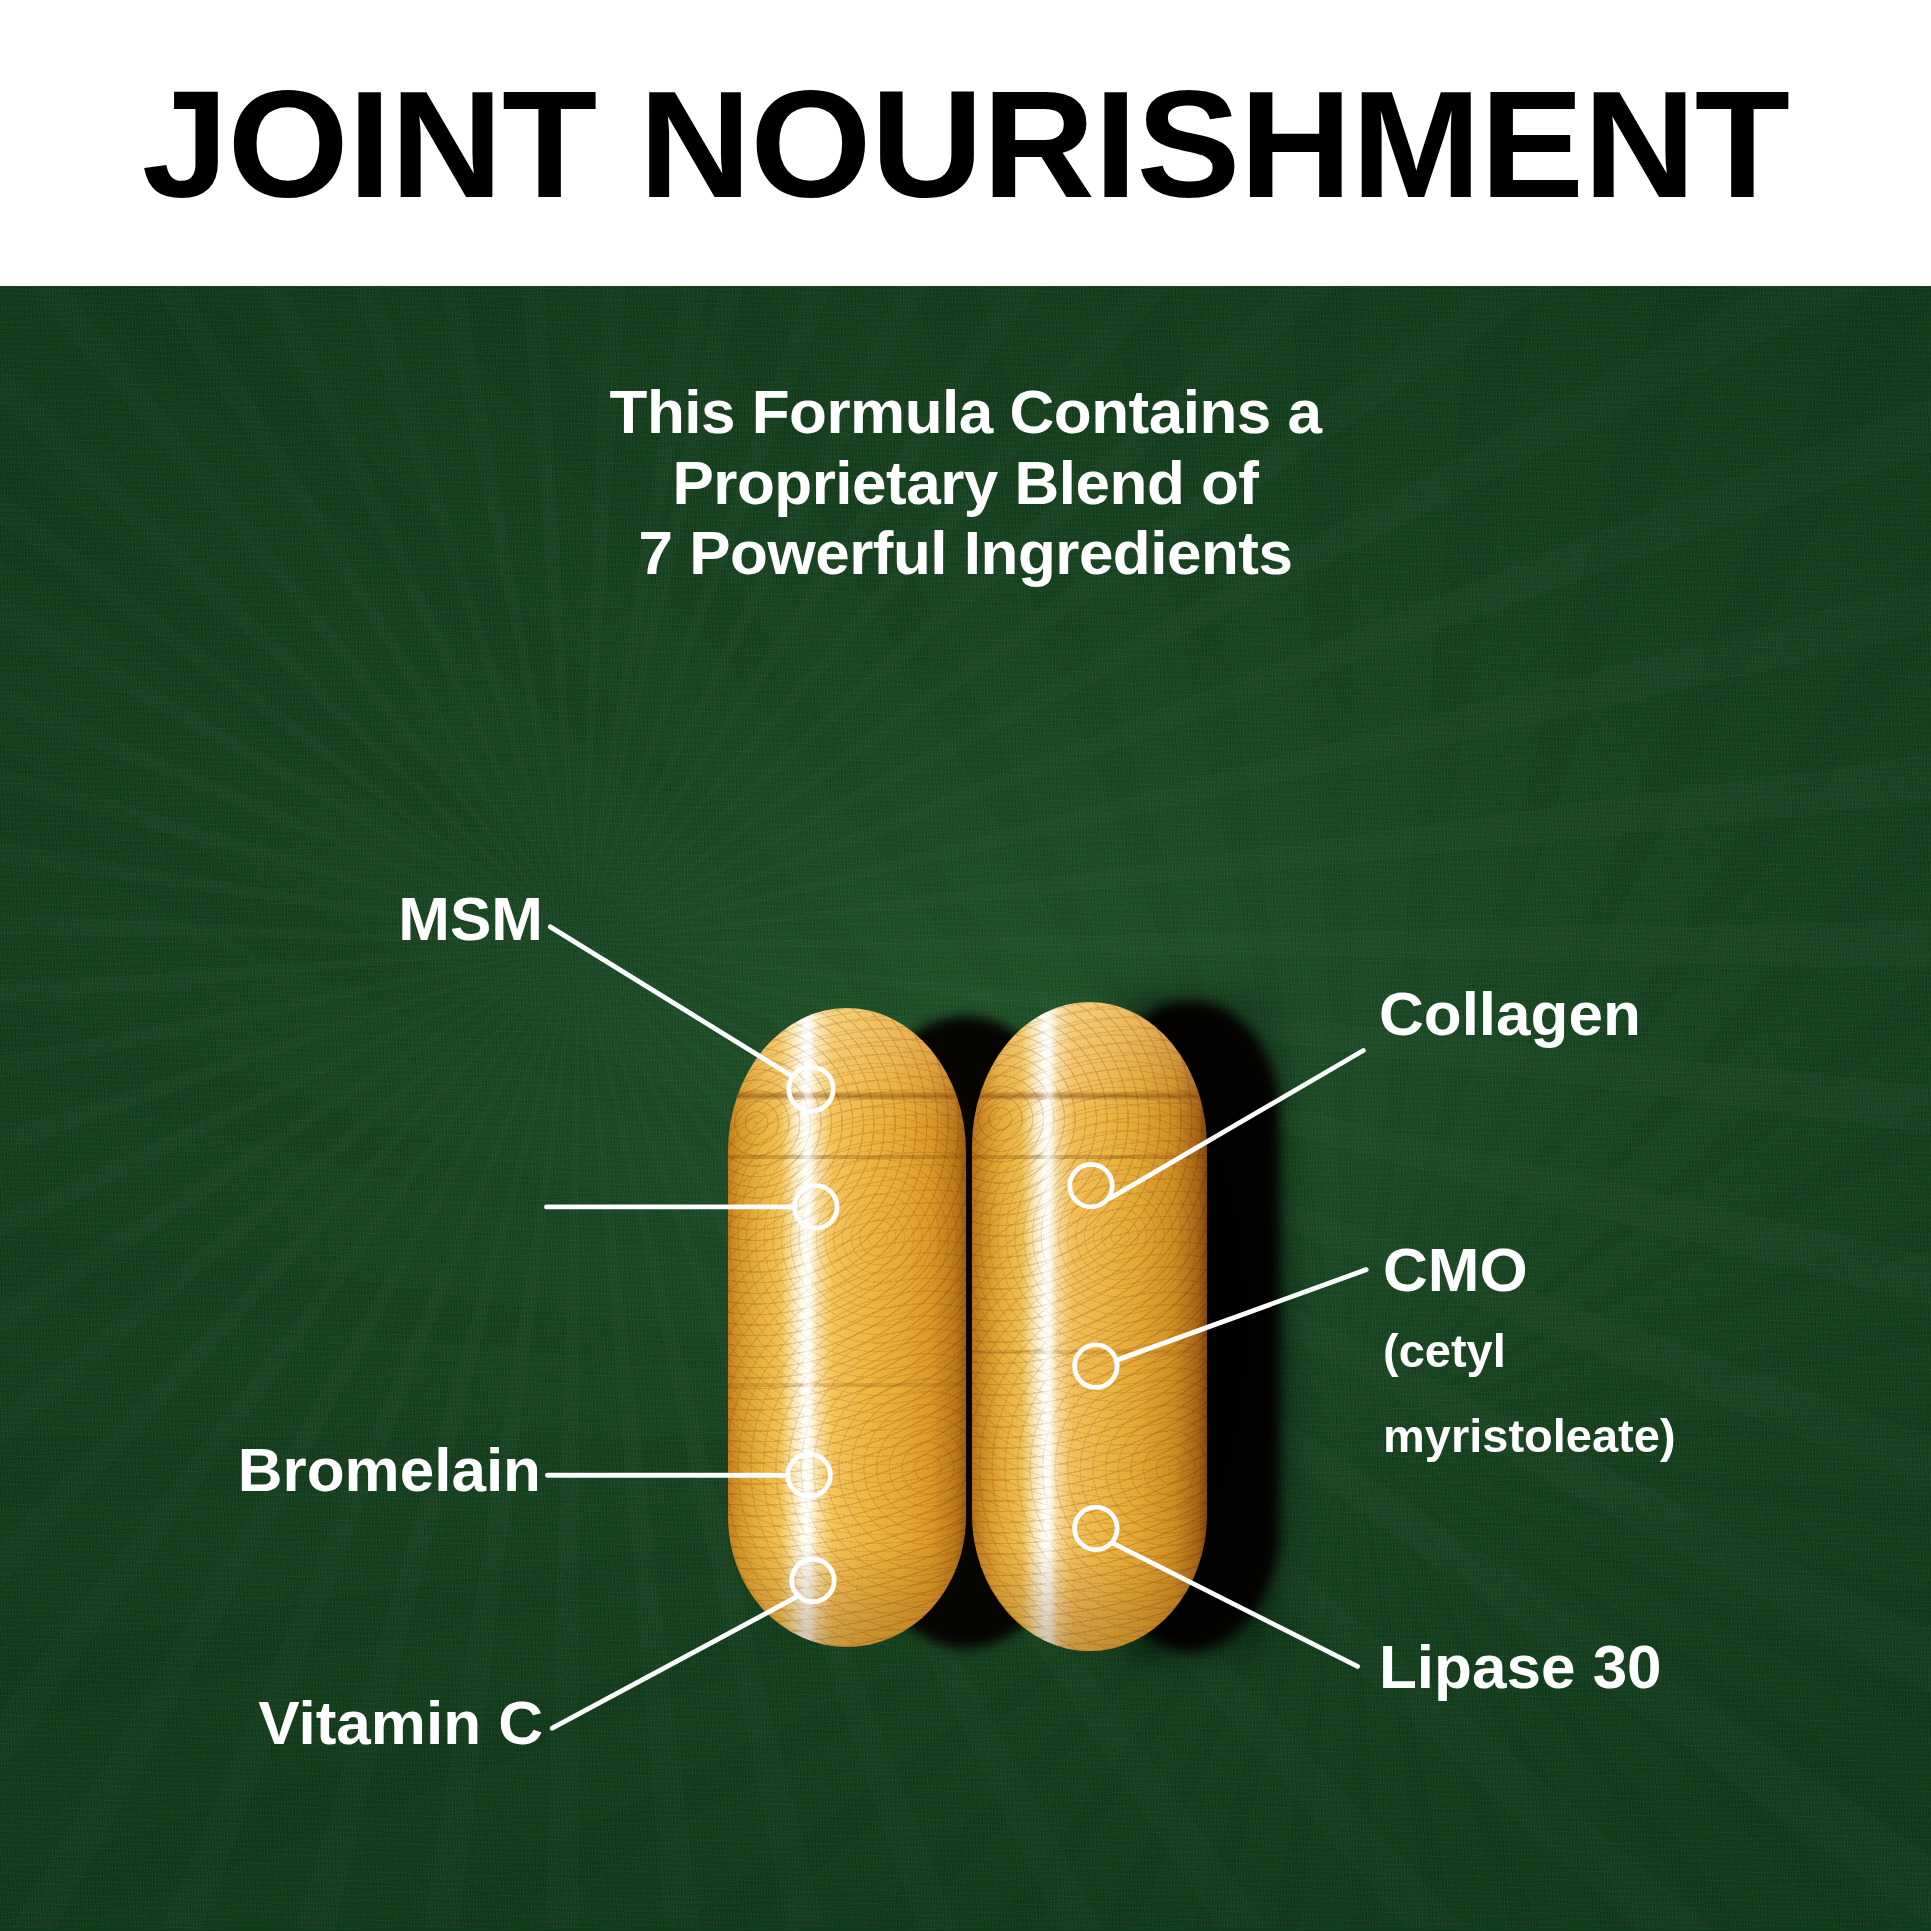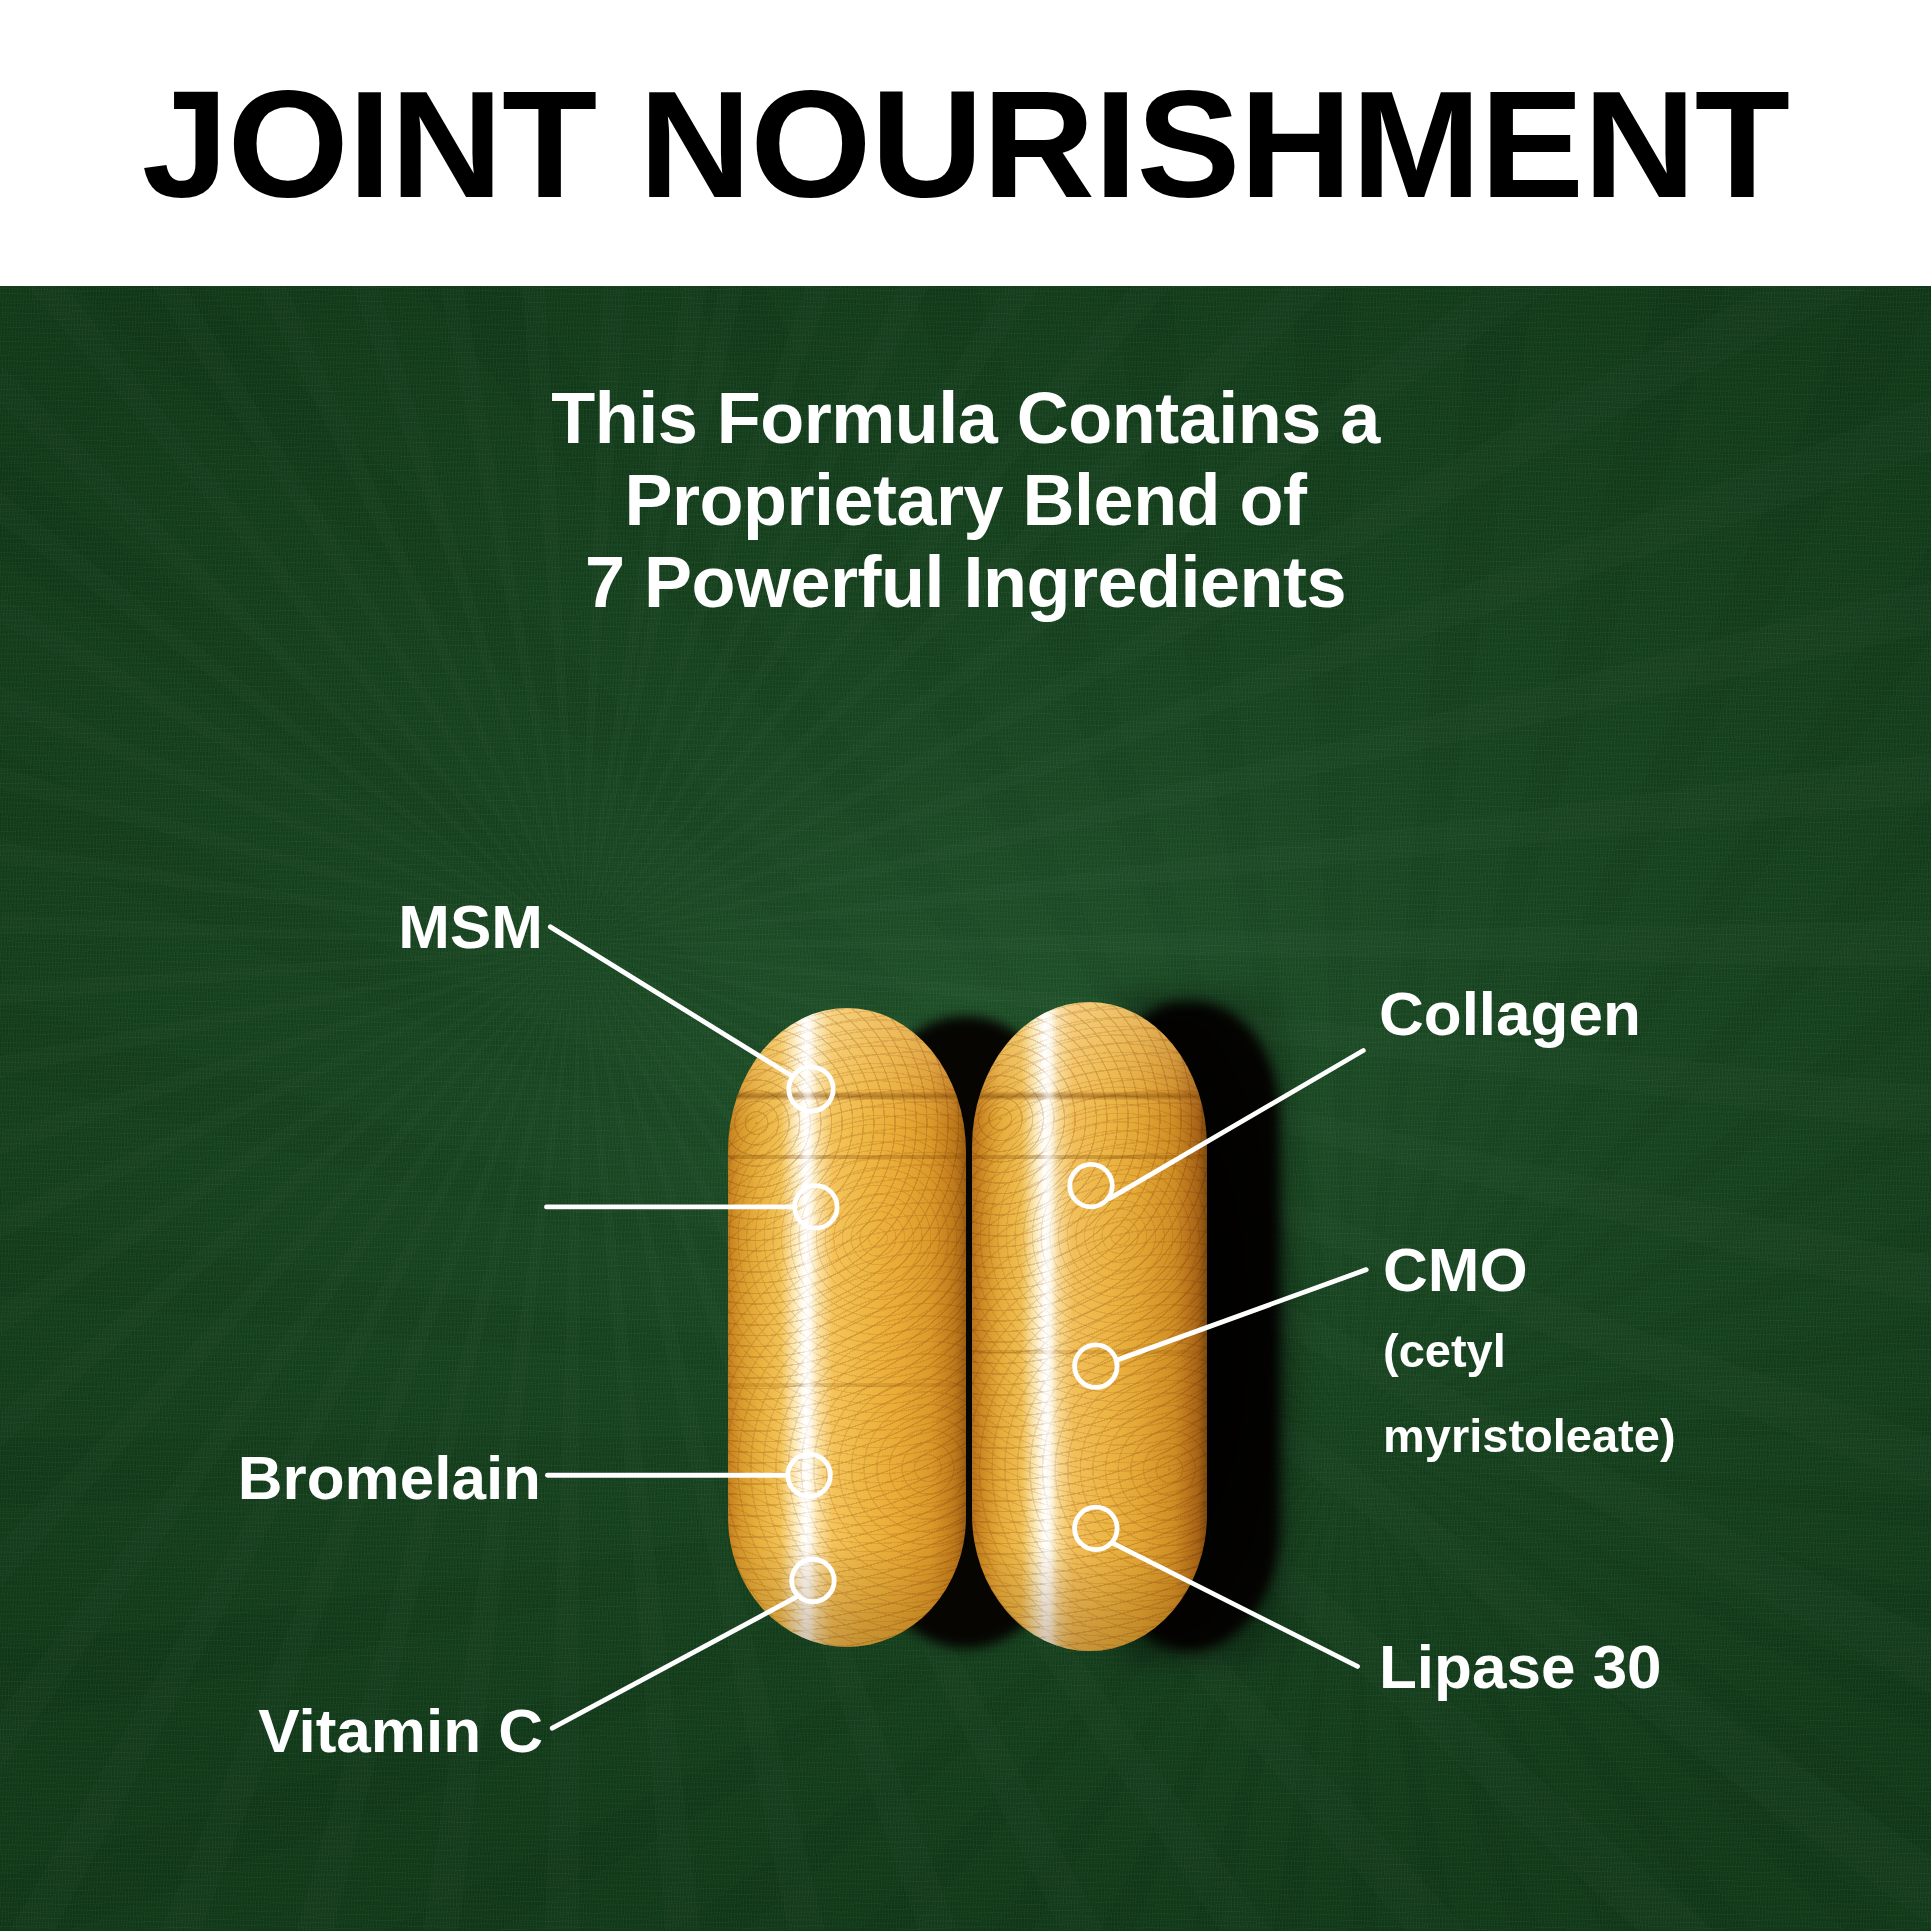--- a/index.html
+++ b/index.html
@@ -43,21 +43,21 @@
     opacity:.35;
     background-image:
       repeating-conic-gradient(from 12deg at 30% 40%, rgba(255,255,255,.04) 0deg 2deg, rgba(0,0,0,0) 2deg 7deg),
       repeating-conic-gradient(from 51deg at 70% 70%, rgba(0,0,0,.06) 0deg 3deg, rgba(0,0,0,0) 3deg 9deg);
   }
 
   
   #headline{
     position:absolute; left:0; top:377px; width:1931px;
     text-align:center; color:#ffffff; z-index:25;
-    font-size:72px; font-weight:bold; line-height:1.14;
+    font-size:62px; font-weight:bold; line-height:1.14;
     letter-spacing:-0.5px;
   }
   #headline div{ white-space:nowrap; }
 
   
   #capsule-area{ position:absolute; left:0; top:0; width:1931px; height:1931px; z-index:10; }
 
   .cap-shadow{
     position:absolute; background:#060502; border-radius:154px/164px;
     filter:blur(5.8px);
@@ -128,21 +128,21 @@
   #callouts{ position:absolute; left:0; top:0; width:1931px; height:1931px; z-index:30; }
 
   
   .label{
     position:absolute; color:#ffffff; z-index:32;
     font-weight:bold; line-height:1.0; white-space:nowrap;
   }
   .lab-main{ font-size:62px; }
   .lab-sub { font-size:47px; }
   .lab-right{ text-align:right; }
-  .lab-left { text-align:right;margin-top:8px; }
+  .lab-left { text-align:right; }
 </style>
 </head>
 <body>
 
 <div id="stage">
 
   <div id="bg-green">
     <div id="bg-noise"></div>
     <div id="bg-noise2"></div>
   </div>

